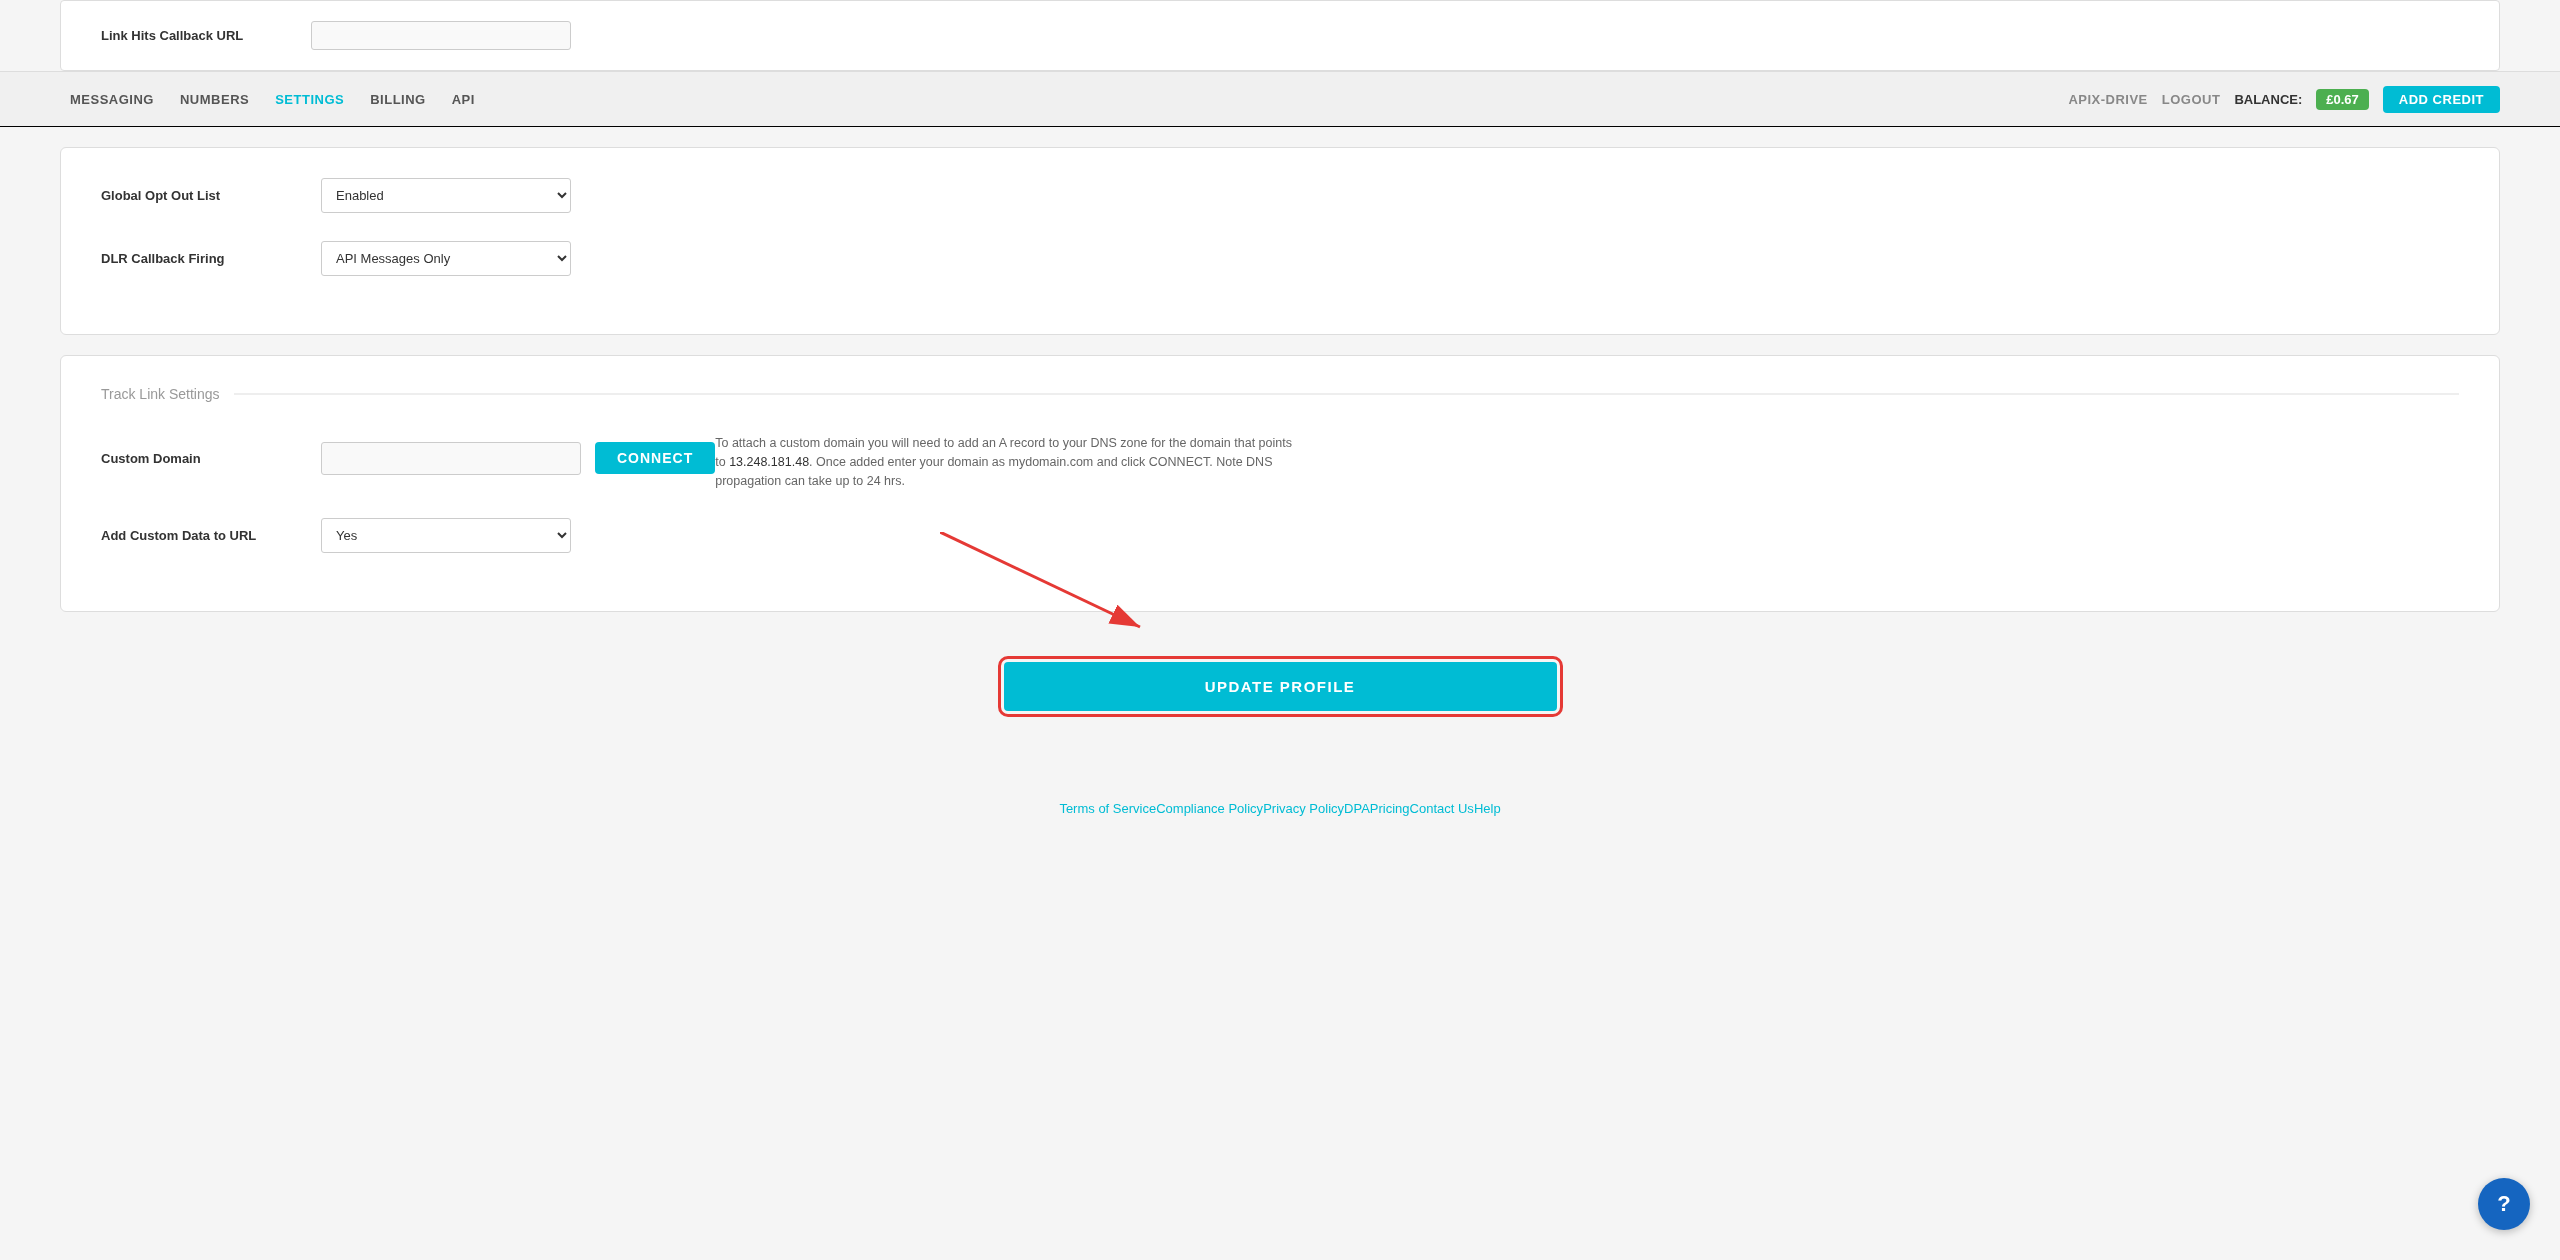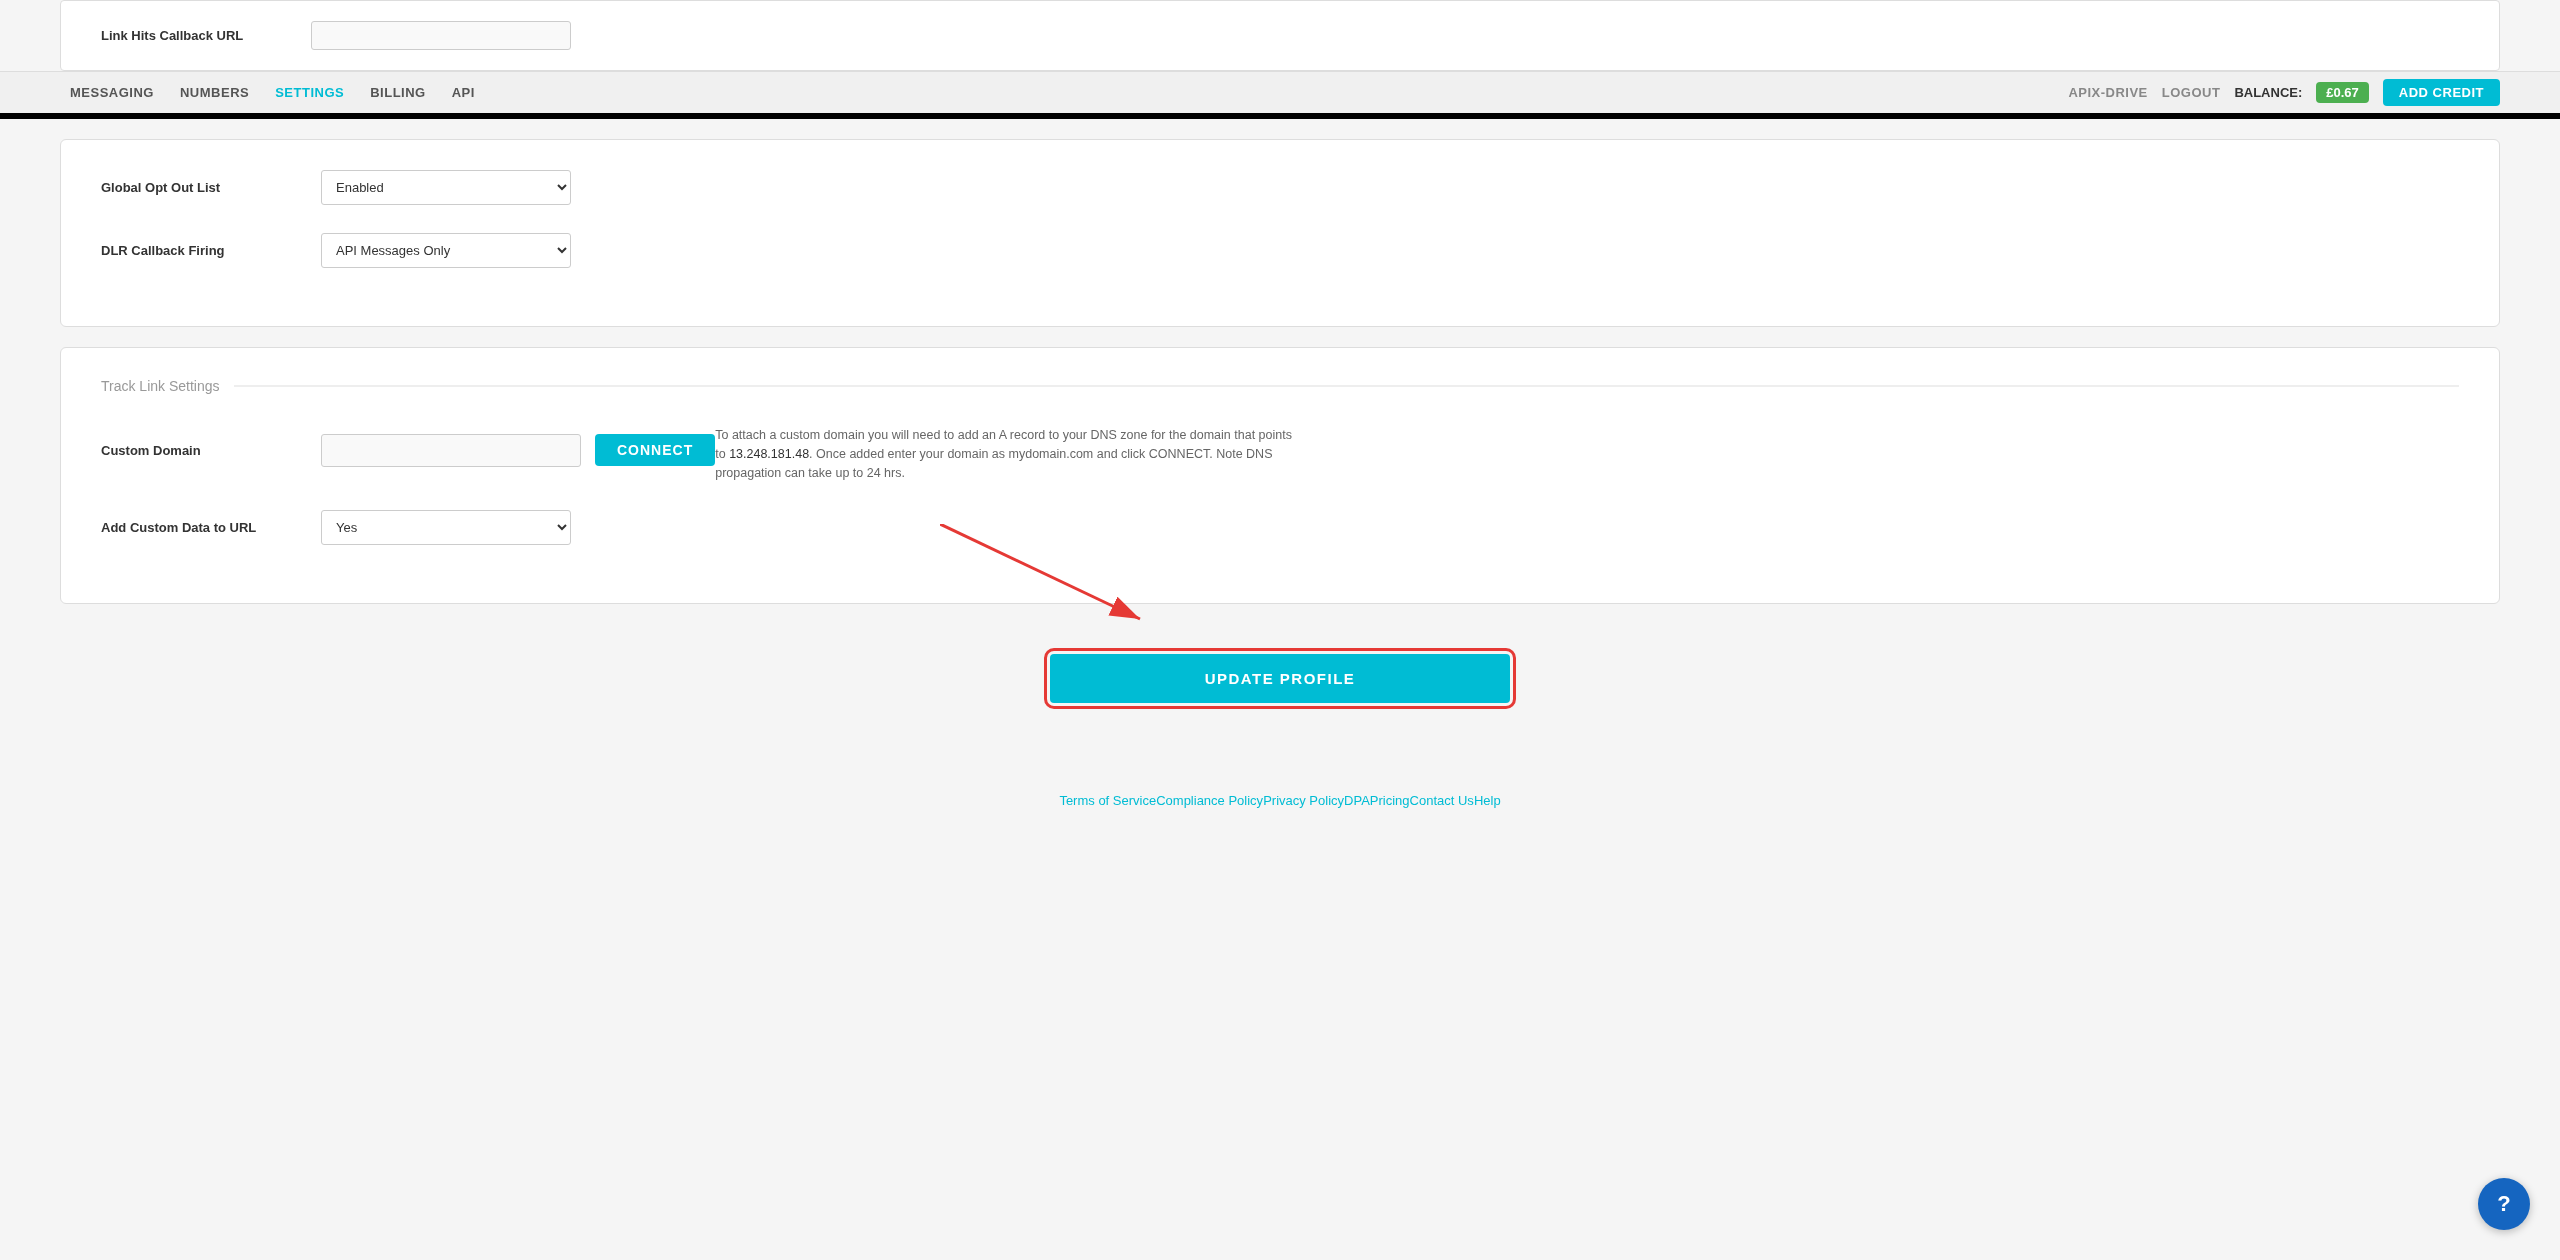--- a/index.html
+++ b/index.html
@@ -33,26 +33,26 @@
       border: 1px solid #ccc;
       border-radius: 3px;
       background: #f9f9f9;
       font-size: 13px;
     }
 
     
     .navbar {
       background: #f0f0f0;
       border-top: 1px solid #ddd;
-      border-bottom: 6px solid #000000;
+      border-bottom: 1px solid #000000;
       padding: 0 60px;
       display: flex;
       align-items: center;
       justify-content: space-between;
-      height: 48px;
+      height: 56px;
       position: sticky;
       top: 0;
       z-index: 10;
     }
     .navbar-left {
       display: flex;
       align-items: center;
       gap: 6px;
     }
     .nav-item {
@@ -221,21 +221,21 @@
       justify-content: center;
       padding: 30px 0 20px;
       position: relative;
     }
     .update-profile-btn {
       background: #00bcd4;
       color: #fff;
       font-weight: bold;
       font-size: 15px;
       padding: 16px 0;
-      width: 460px;
+      width: 553px;
       border: none;
       border-radius: 4px;
       cursor: pointer;
       letter-spacing: 1.5px;
       outline: 3px solid #e53935;
       outline-offset: 3px;
     }
     svg.red-arrow {
       position: absolute;
       top: -100px;

